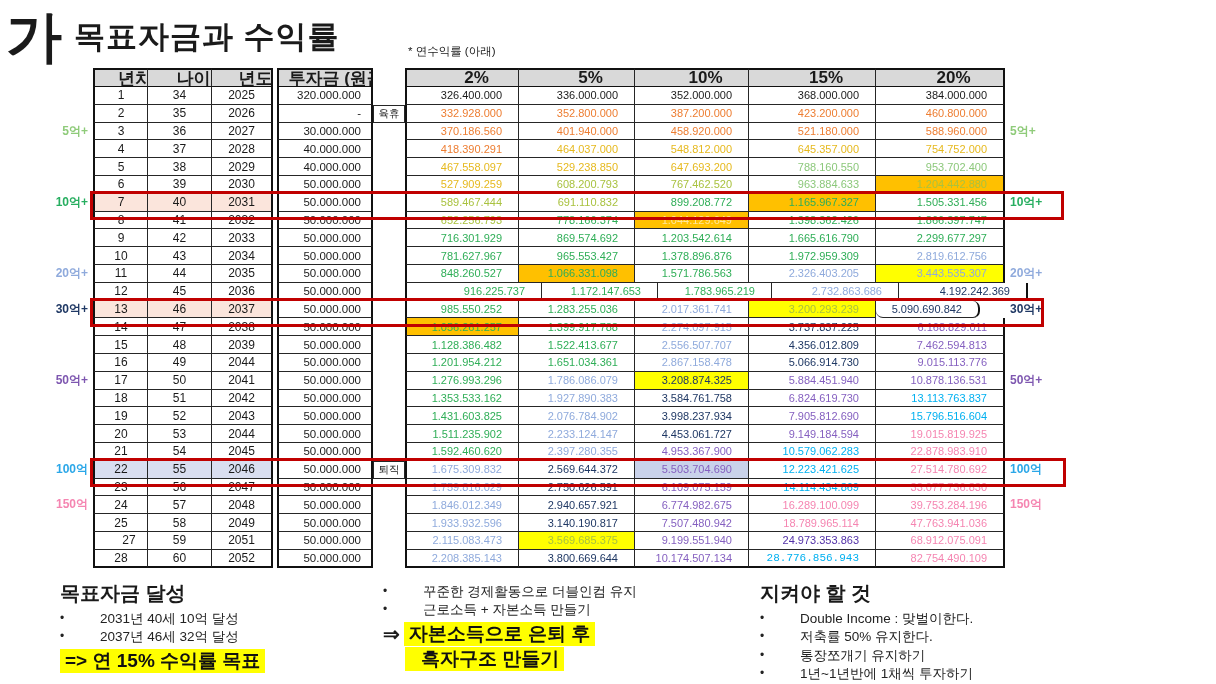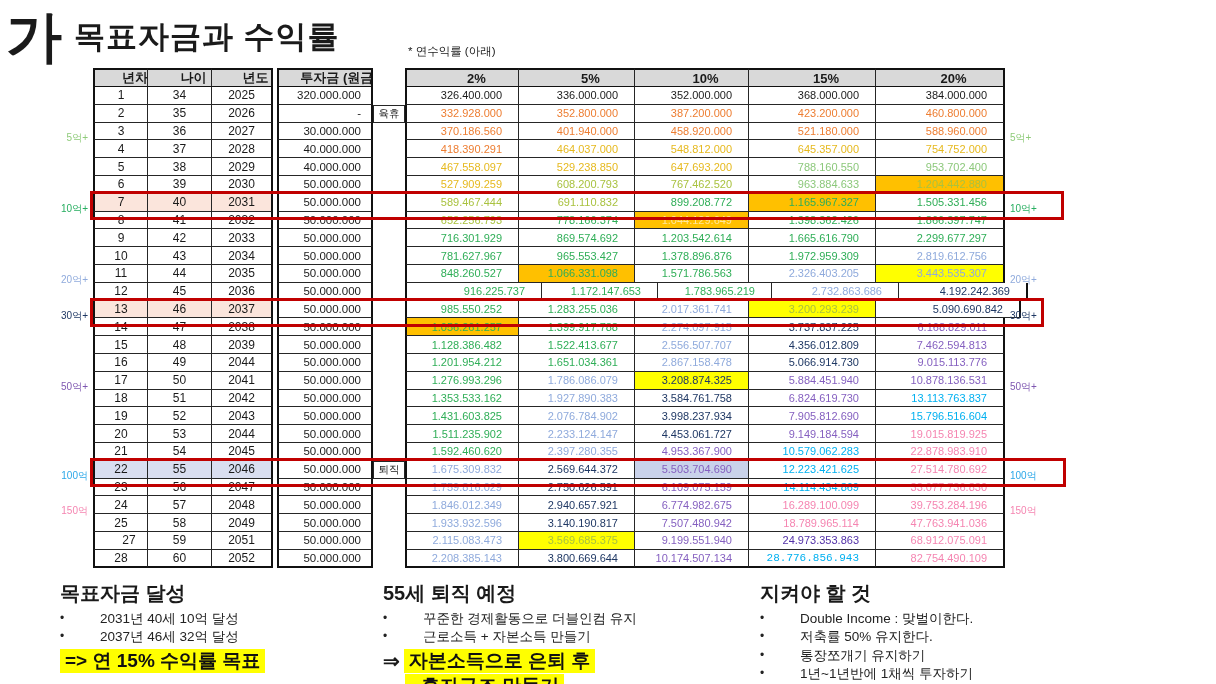--- a/index.html
+++ b/index.html
@@ -9,33 +9,33 @@
   .page-tag{left:6px;top:0px;font-size:56px;font-weight:900;letter-spacing:-2px;}
   .page-title{left:74px;top:16px;font-size:31px;font-weight:800;letter-spacing:1px;}
   .scn1{left:408px;top:24px;font-size:13px;font-weight:bold;}
   .scn2{left:408px;top:44px;font-size:11.5px;}
   
   #tbl{left:93px;top:68px;}
   .trow{display:flex;height:17.8px;}
   .hrow{height:19px;}
   .cell{box-sizing:border-box;border-right:1px solid #262626;border-bottom:1px solid #262626;
         font-size:11px;display:flex;align-items:center;overflow:hidden;white-space:nowrap;background:#fff;}
-  .hc{background:#d9d9d9;font-weight:bold;font-size:13px;justify-content:center;
+  .hc{background:#d9d9d9;font-weight:bold;font-size:17px;justify-content:center;
       border-top:2px solid #111;border-bottom:1.5px solid #111;padding-left:28px;}
   .ctr{justify-content:center;font-size:12px;}
   .num{justify-content:flex-end;padding-right:16px;}
   .inv{justify-content:flex-end;padding-right:10px;font-size:11.5px;}
   .bl2{border-left:2px solid #111;}
   .br2{border-right:2px solid #111;}
   .bb2{border-bottom:2px solid #111;}
   .sp{width:4px;background:transparent;border:none;}
   .notec{width:32px;background:transparent;border:none;font-size:10.5px;justify-content:center;}
   .notebox{border:1px solid #262626;background:#fff;}
   .redbox{border:3px solid #C00000;background:transparent;pointer-events:none;}
-  .slab{font-size:10px;font-weight:normal;white-space:nowrap;margin-top:8px;}
+  .slab{font-size:12px;font-weight:bold;white-space:nowrap;}
   .slab-l{width:72px;text-align:right;}
   
   .sec-h{font-size:20px;font-weight:800;color:#1a1a1a;}
   .bullet-line{display:flex;font-size:13.5px;color:#222;margin-top:3.5px;line-height:15px;}
   .bullet-dot{width:14px;text-align:left;font-size:12px;}
   .bullet-ind{width:26px;}
   .hl{background:#FFFF00;font-weight:800;font-size:19px;color:#111;padding:1px 5px;line-height:22px;}
   .hlrow{display:flex;align-items:center;margin-top:5px;}
   .arrow{font-size:20px;font-weight:800;margin-right:4px;}
 </style>
@@ -222,21 +222,21 @@
         <div class="cell ctr bl2" style="width: 55px; background: rgb(251, 229, 220);">13</div>
         <div class="cell ctr" style="width: 64px; background: rgb(251, 229, 220);">46</div>
         <div class="cell ctr br2" style="width: 61px; background: rgb(251, 229, 220);">2037</div>
         <div class="cell sp" style="width: 4px;"></div>
         <div class="cell inv bl2 br2" style="width: 96px;">50.000.000</div>
         <div class="cell notec" style="width: 32px;"></div>
         <div class="cell num bl2" style="width: 114px; color: rgb(47, 174, 87);">985.550.252</div>
         <div class="cell num" style="width: 116px; color: rgb(47, 174, 87);">1.283.255.036</div>
         <div class="cell num" style="width: 114px; color: rgb(143, 170, 220);">2.017.361.741</div>
         <div class="cell num" style="width: 127px; color: rgb(169, 194, 63); background: rgb(255, 255, 0);">3.200.293.239</div>
-        <div class="cell num br2" style="width: 145px; color: rgb(31, 56, 100);">5.090.690.842</div>
+        <div class="cell num br2" style="width: 104px; color: rgb(31, 56, 100); border-radius: 7px;">5.090.690.842</div>
       </div>
       <div class="trow">
         <div class="cell ctr bl2" style="width: 55px; background: rgb(255, 255, 255);">14</div>
         <div class="cell ctr" style="width: 64px; background: rgb(255, 255, 255);">47</div>
         <div class="cell ctr br2" style="width: 61px; background: rgb(255, 255, 255);">2038</div>
         <div class="cell sp" style="width: 4px;"></div>
         <div class="cell inv bl2 br2" style="width: 96px;">50.000.000</div>
         <div class="cell notec" style="width: 32px;"></div>
         <div class="cell num bl2" style="width: 114px; color: rgb(47, 174, 87); background: rgb(255, 192, 0);">1.056.261.257</div>
         <div class="cell num" style="width: 116px; color: rgb(47, 174, 87);">1.399.917.788</div>
@@ -427,21 +427,20 @@
       <span class="bullet-dot">•</span>
       <span class="bullet-ind"></span>
       <span>2037년 46세 32억 달성</span>
     </div>
     <div class="hlrow">
       <span class="hl">=&gt; 연 15% 수익률 목표</span>
     </div>
   </div>
 
   <div class="abs" style="left:383px;top:580px;width:330px;">
-    <div class="sec-h">55세 퇴직 예정</div>
     <div class="bullet-line">
       <span class="bullet-dot">•</span>
       <span class="bullet-ind"></span>
       <span>꾸준한 경제활동으로 더블인컴 유지</span>
     </div>
     <div class="bullet-line">
       <span class="bullet-dot">•</span>
       <span class="bullet-ind"></span>
       <span>근로소득 + 자본소득 만들기</span>
     </div>

